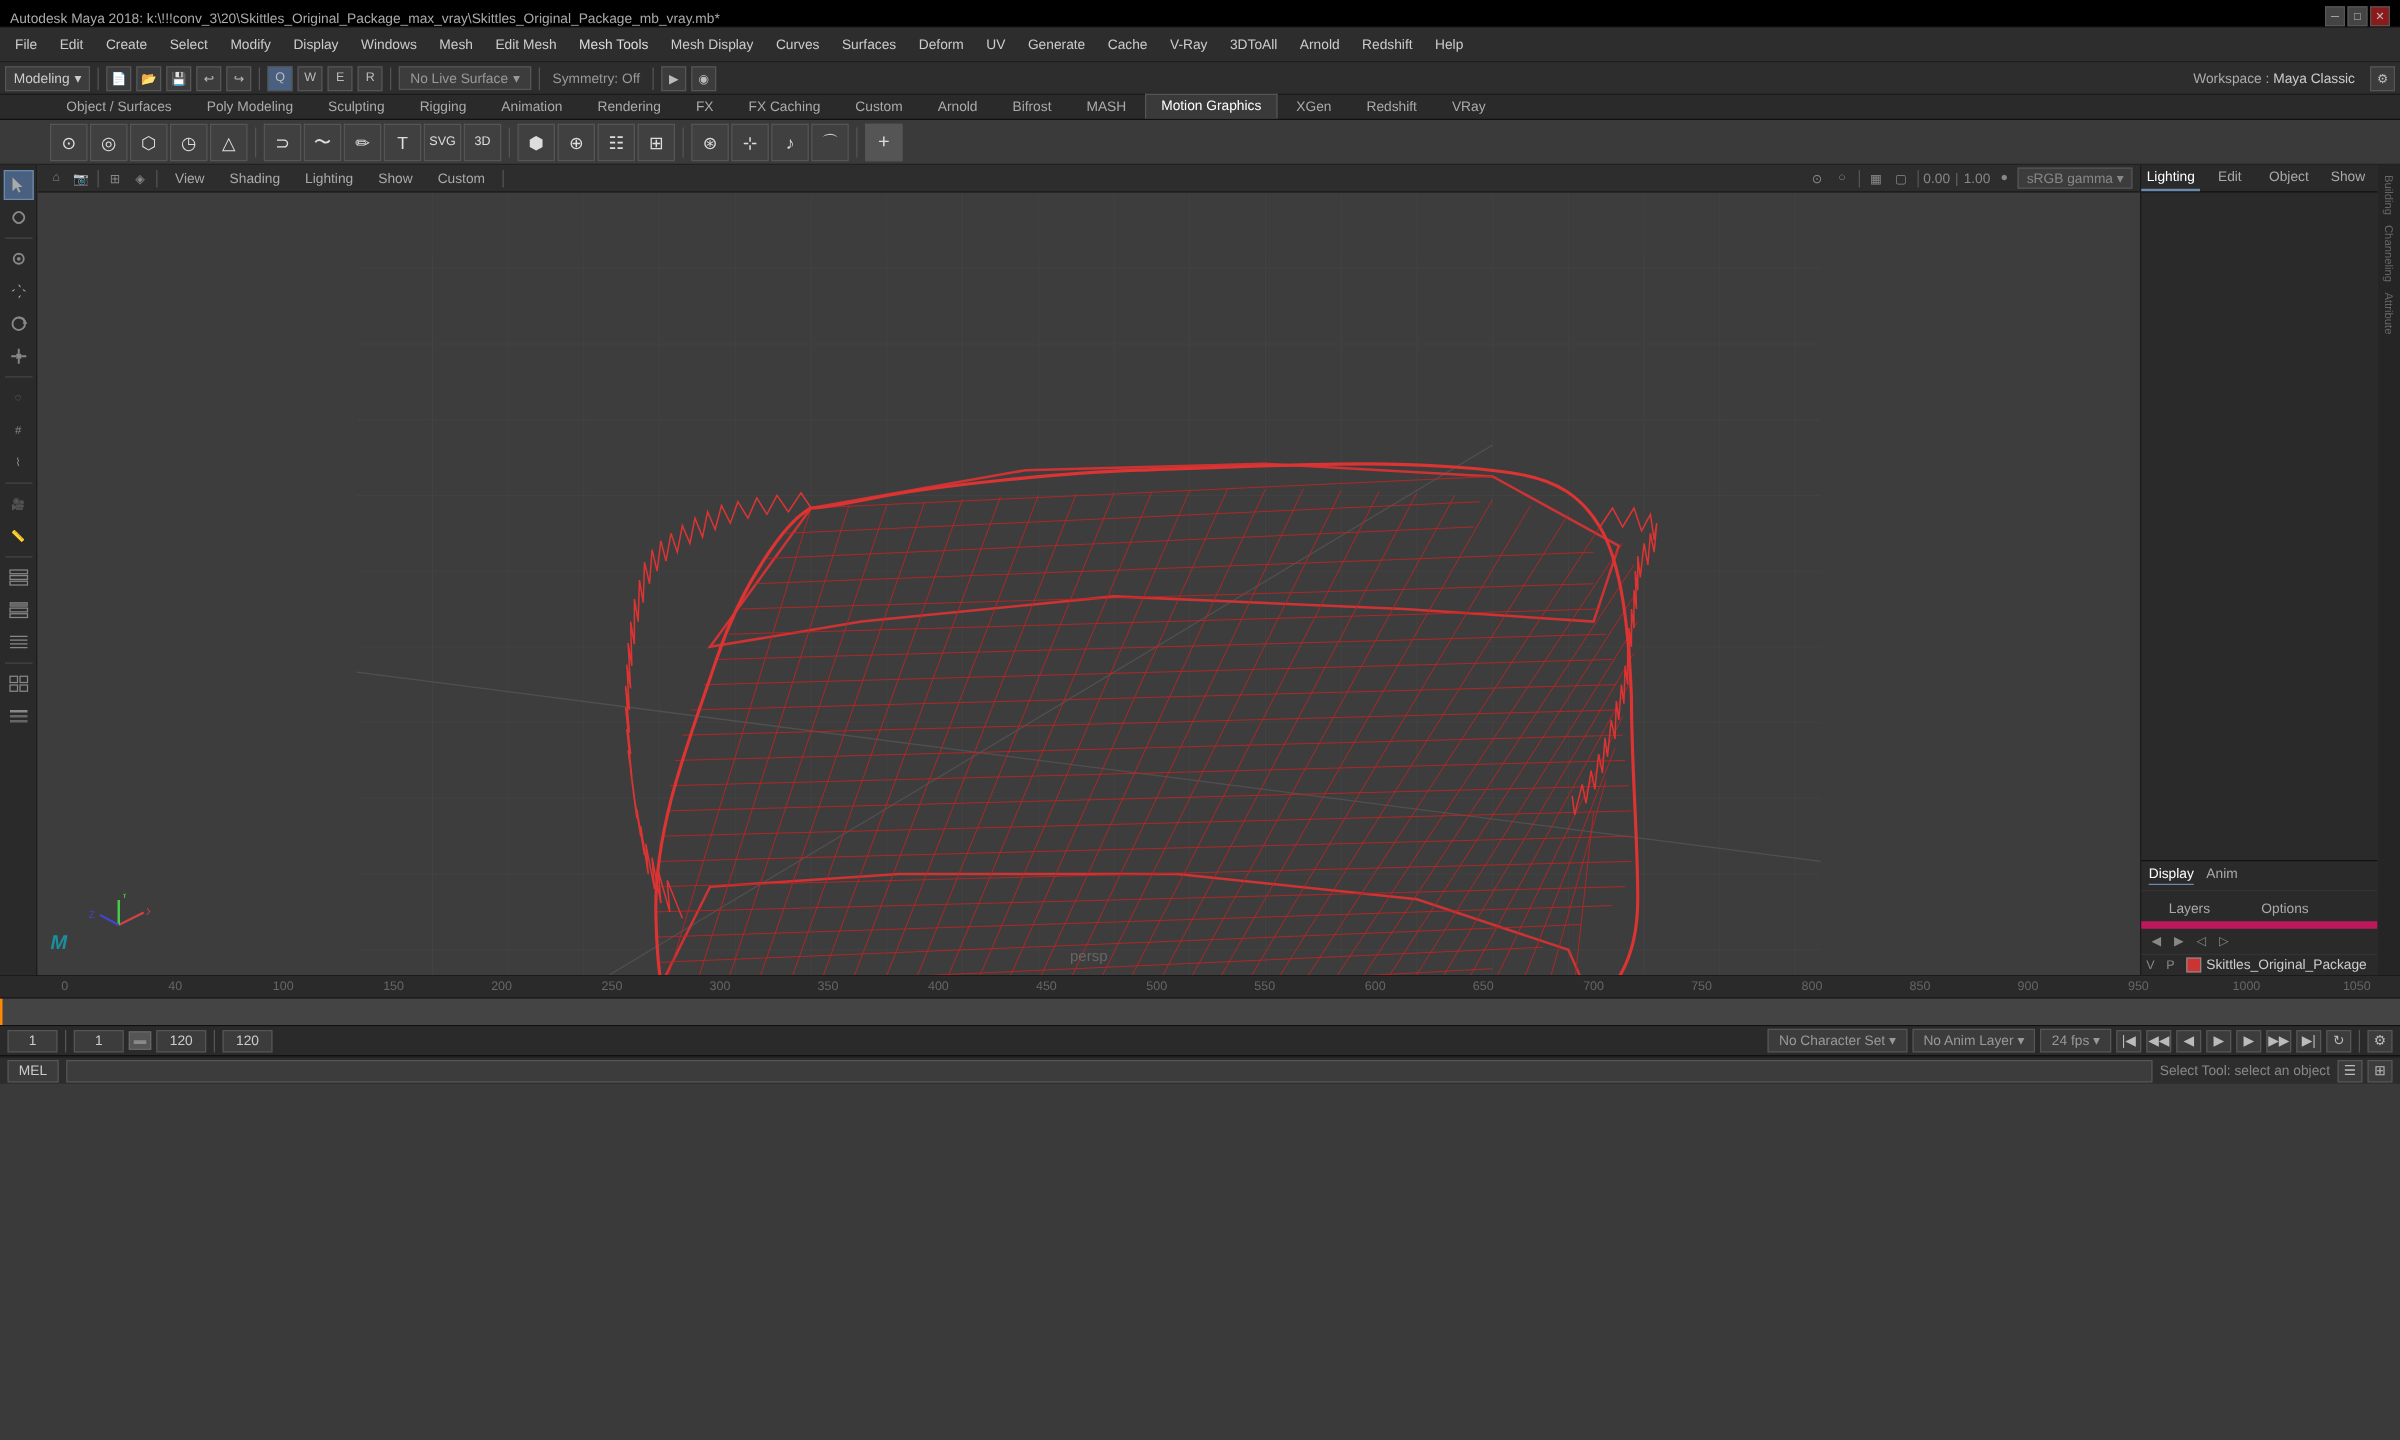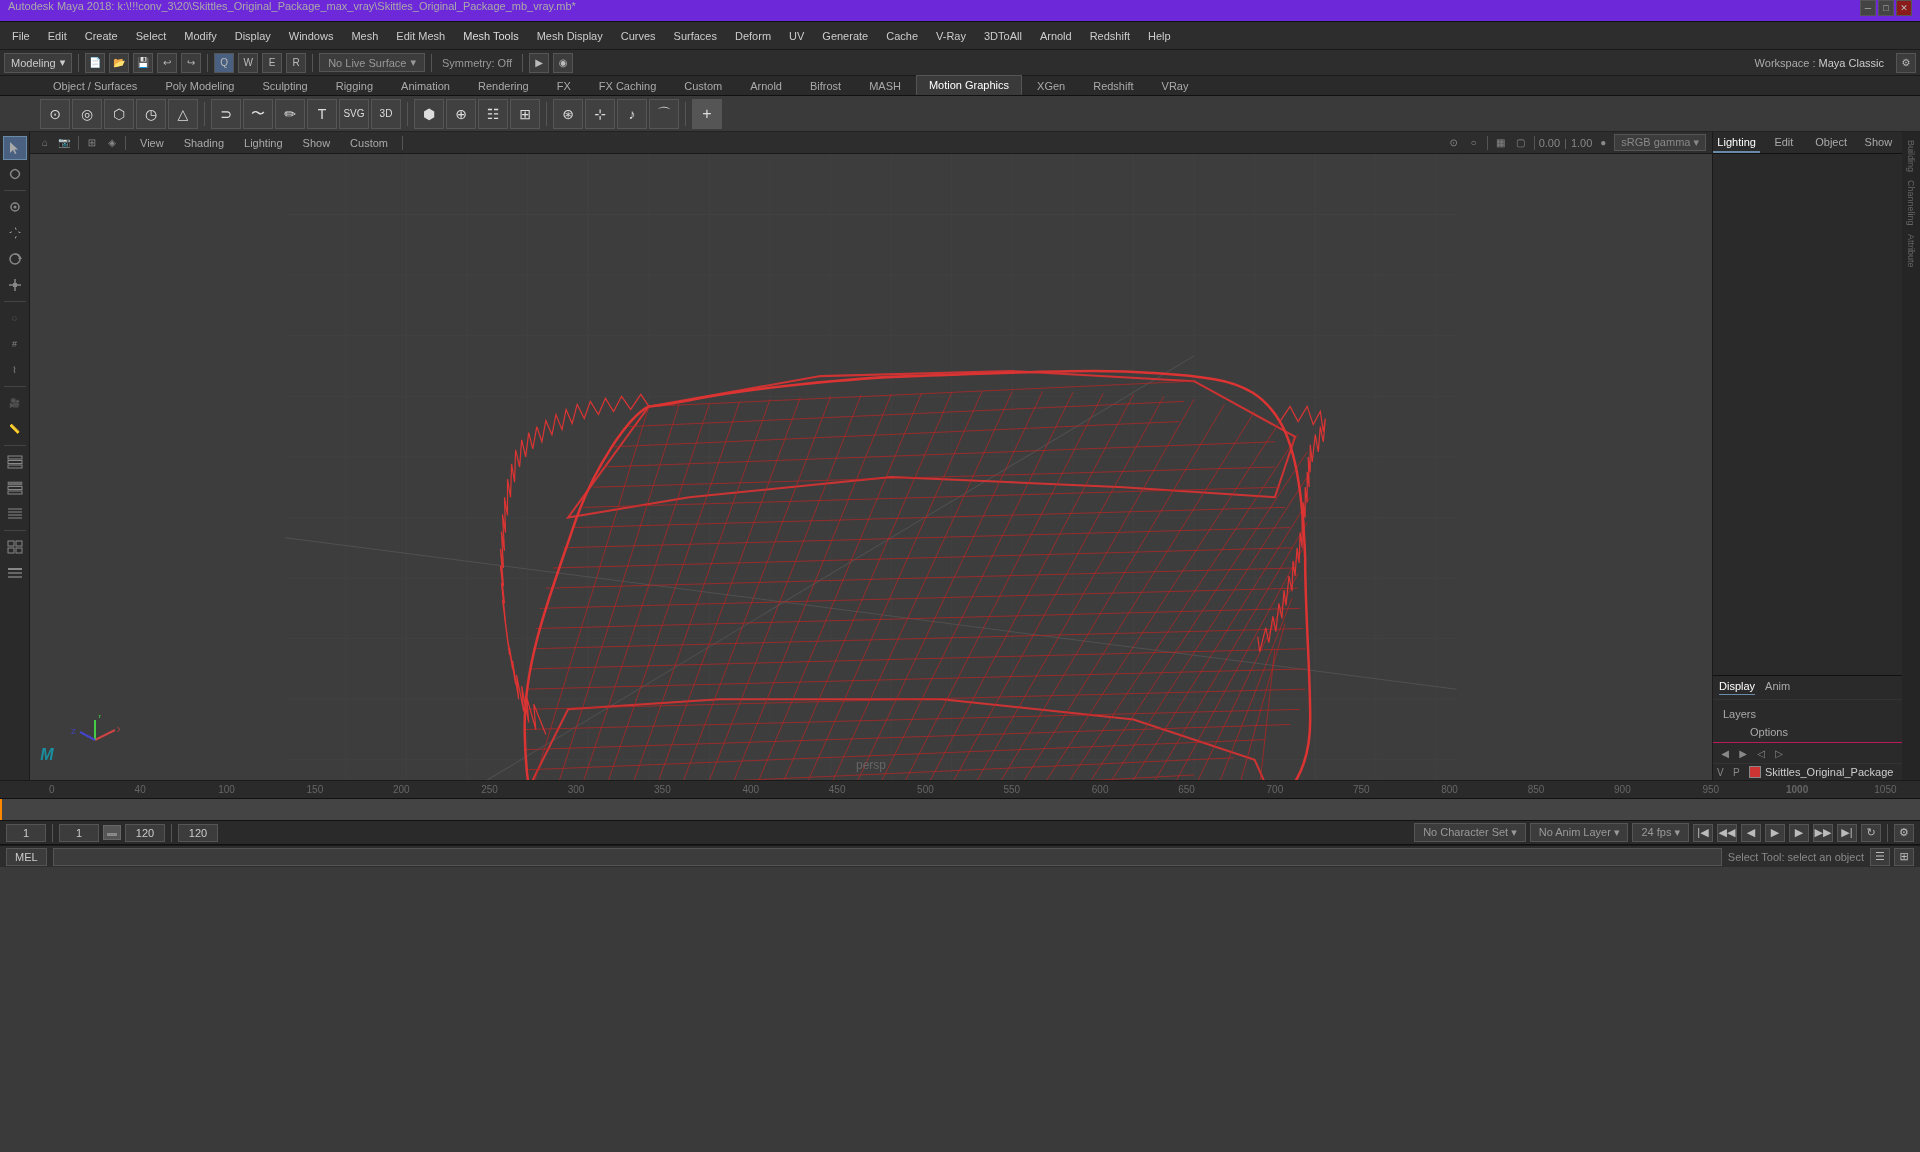--- a/index.html
+++ b/index.html
@@ -10,23 +10,23 @@
       font-family: 'Segoe UI', Arial, sans-serif;
       font-size: 12px;
       color: #cccccc;
       overflow: hidden;
       user-select: none;
     }
 
     
     #title-bar {
       height: 22px;
-      background: #6d28d9;
-      display: flex;
-      align-items: flex-start;
+      background: #000000;
+      display: flex;
+      align-items: flex-end;
       justify-content: space-between;
       padding: 0 8px;
       border-bottom: 1px solid #111;
     }
     #title-bar-left { display: flex; align-items: center; gap: 6px; }
     #title-text { color: #aaa; font-size: 11px; }
     #window-controls { display: flex; gap: 2px; }
     .win-btn {
       width: 16px; height: 16px;
       background: #444;
@@ -765,21 +765,21 @@
     </div>
 
     <div style="flex:1; overflow-y:auto;">
     </div>
 
     <div style="border-top:1px solid #111;">
       <div class="lc-tabs" style="display:flex; padding:4px 6px; gap:10px; border-bottom:1px solid #333;">
         <div class="lc-tab active">Display</div>
         <div class="lc-tab">Anim</div>
       </div>
-      <div style="display:flex; padding:2px 4px; gap:2px; border-bottom:1px solid #be185d;flex-direction:column;">
+      <div style="display:flex; padding:2px 16px; gap:2px; border-bottom:6px solid #be185d;">
         <div class="lc-tab" style="font-size:11px; color:#aaa; padding:2px 6px;">Layers</div>
         <div class="lc-tab" style="font-size:11px; color:#aaa; padding:2px 6px;margin-left:27px;">Options</div>
       </div>
 
       <div style="display:flex; padding:2px 4px; gap:2px; border-bottom:1px solid #333;">
         <div class="lc-icon-btn">◀</div>
         <div class="lc-icon-btn">▶</div>
         <div class="lc-icon-btn">◁</div>
         <div class="lc-icon-btn">▷</div>
       </div>
@@ -819,21 +819,21 @@
       <span class="tl-num" style="left:48.2%; top:3px;">500</span>
       <span class="tl-num" style="left:52.7%; top:3px;">550</span>
       <span class="tl-num" style="left:57.3%; top:3px;">600</span>
       <span class="tl-num" style="left:61.8%; top:3px;">650</span>
       <span class="tl-num" style="left:66.4%; top:3px;">700</span>
       <span class="tl-num" style="left:70.9%; top:3px;">750</span>
       <span class="tl-num" style="left:75.5%; top:3px;">800</span>
       <span class="tl-num" style="left:80.0%; top:3px;">850</span>
       <span class="tl-num" style="left:84.5%; top:3px;">900</span>
       <span class="tl-num" style="left:89.1%; top:3px;">950</span>
-      <span class="tl-num" style="left:93.6%; top:3px;font-weight:bold;">1000</span>
+      <span class="tl-num" style="left:93.6%; top:3px;">1000</span>
       <span class="tl-num" style="left:98.2%; top:3px;">1050</span>
     </div>
   </div>
 
   <div id="timeline-track" style="height:22px; background:#3a3a3a; position:relative; border-bottom:1px solid #111; cursor:pointer;">
 
     <div style="position:absolute; left:0; right:0; top:0; bottom:0; background:#444;"></div>
 
     <div style="position:absolute; left:0; top:0; bottom:0; width:2px; background:#ff8800;"></div>
   </div>

